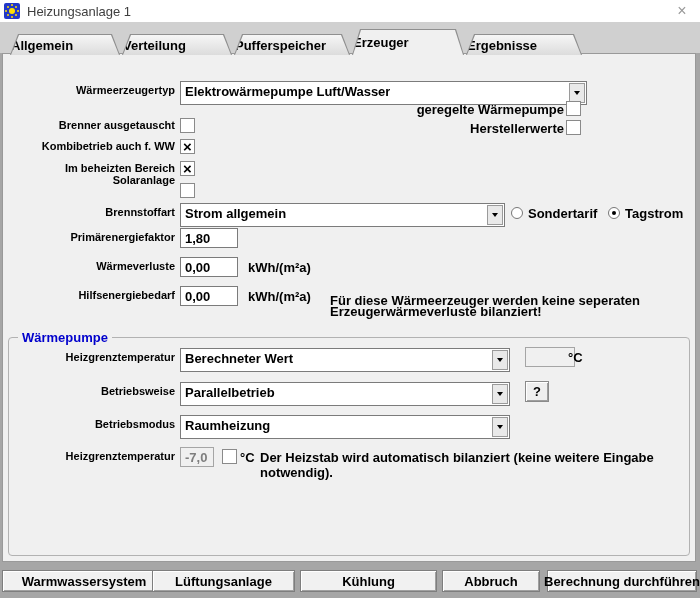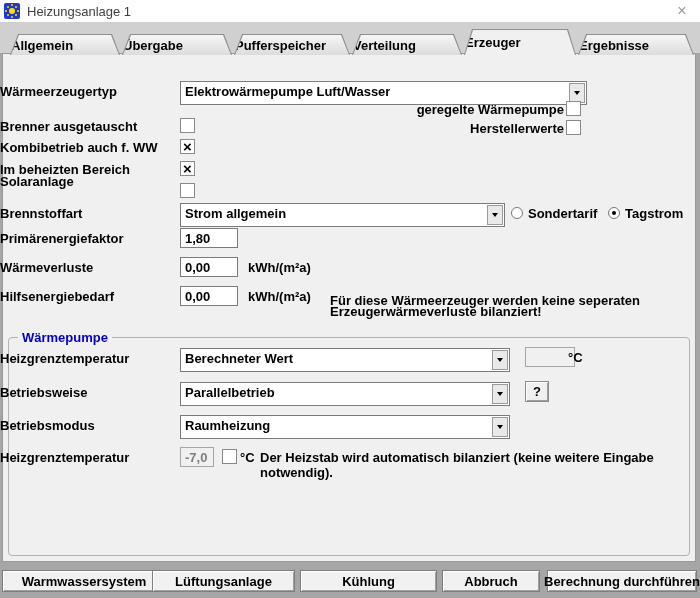--- a/index.html
+++ b/index.html
@@ -30,21 +30,21 @@
     background:linear-gradient(#f6f6f6,#dcdcdc);
     clip-path:polygon(8px 0,calc(100% - 8px) 0,100% 100%,0 100%);
     display:flex;align-items:center;justify-content:flex-start;}
   .tab .face span{font-size:13px;font-weight:bold;color:#000;}
   .tab.active{height:26px;}
   .tab.active .face{background:#f0f0f0;}
   
   .panel{position:absolute;left:2px;top:53px;width:694px;height:509px;box-sizing:border-box;
     background:#f0f0f0;border:1px solid #999;z-index:1;}
   
-  .lbl{position:absolute;left:0;width:175px;text-align:left;font-size:13px;font-weight:bold;
+  .lbl{position:absolute;left:0;width:175px;text-align:right;font-size:11px;font-weight:bold;
     color:#000;white-space:nowrap;z-index:2;}
   .rlab{position:absolute;font-size:13px;font-weight:bold;color:#000;white-space:nowrap;z-index:2;}
   .dd{position:absolute;height:24px;background:#fff;border:1px solid #7b7b7b;box-sizing:border-box;z-index:2;}
   .dd .dd-value{position:absolute;left:4px;top:2px;font-size:13px;font-weight:bold;white-space:nowrap;overflow:hidden;}
   .dd .dd-btn{position:absolute;right:1px;top:1px;bottom:1px;width:16px;background:#e9e9e9;
     border:1px solid #9a9a9a;box-sizing:border-box;display:flex;align-items:center;justify-content:center;}
   .dd-arrow{width:0;height:0;border-left:3px solid transparent;border-right:3px solid transparent;border-top:4px solid #000;}
   .txt{position:absolute;height:20px;width:58px;box-sizing:border-box;border:1px solid #7b7b7b;
     background:#fff;font-family:inherit;font-size:13px;font-weight:bold;color:#000;padding:0 0 0 4px;z-index:2;}
   .txt.disabled{background:#f0f0f0;color:#7e7e7e;border-color:#a5a5a5;}
@@ -84,33 +84,27 @@
 <div class="tabrow">
   <div class="tab" style="width:110px">
     <div class="shape"></div>
       <div class="face">
         <span>Allgemein</span>
       </div>
   </div>
   <div class="tab" style="width:110px">
     <div class="shape"></div>
       <div class="face">
-        <span>Übergabe</span>
+        <span>Verteilung</span>
       </div>
   </div>
   <div class="tab" style="width:116px">
     <div class="shape"></div>
       <div class="face">
         <span>Pufferspeicher</span>
-      </div>
-  </div>
-  <div class="tab" style="width:110px">
-    <div class="shape"></div>
-      <div class="face">
-        <span>Verteilung</span>
       </div>
   </div>
   <div class="tab active" style="width:112px">
     <div class="shape"></div>
       <div class="face">
         <span>Erzeuger</span>
       </div>
   </div>
   <div class="tab" style="width:116px">
     <div class="shape"></div>

